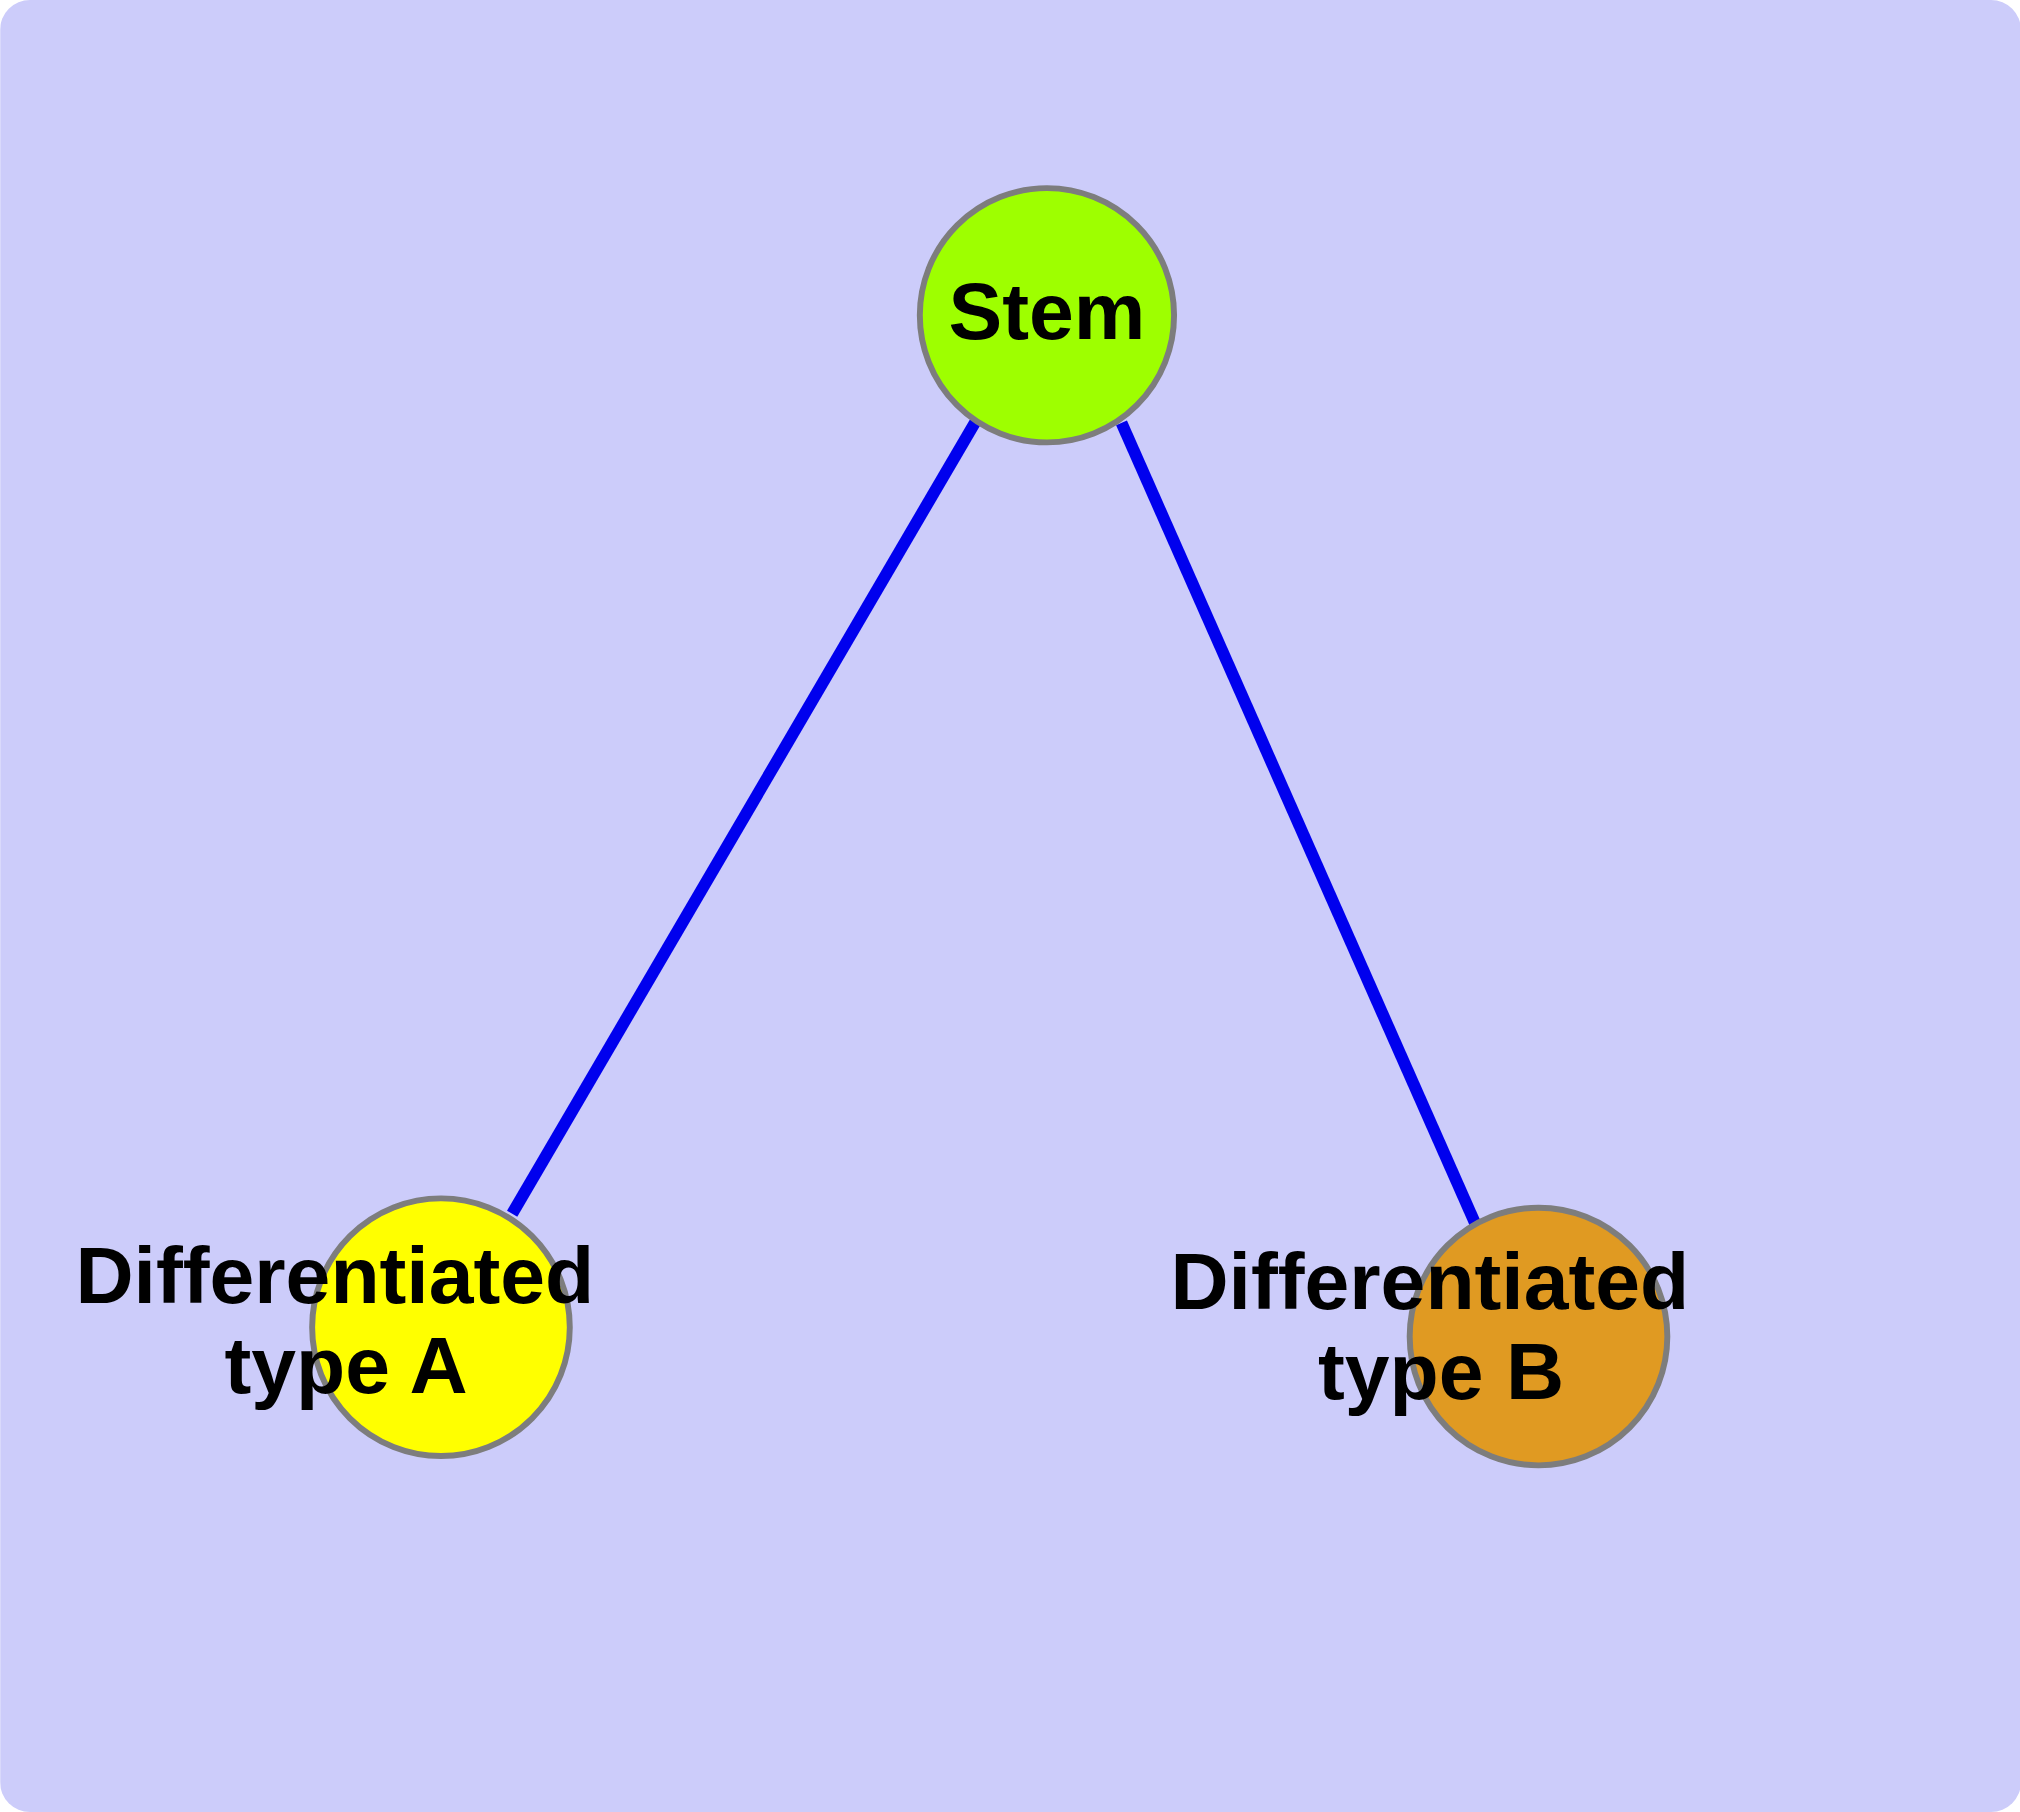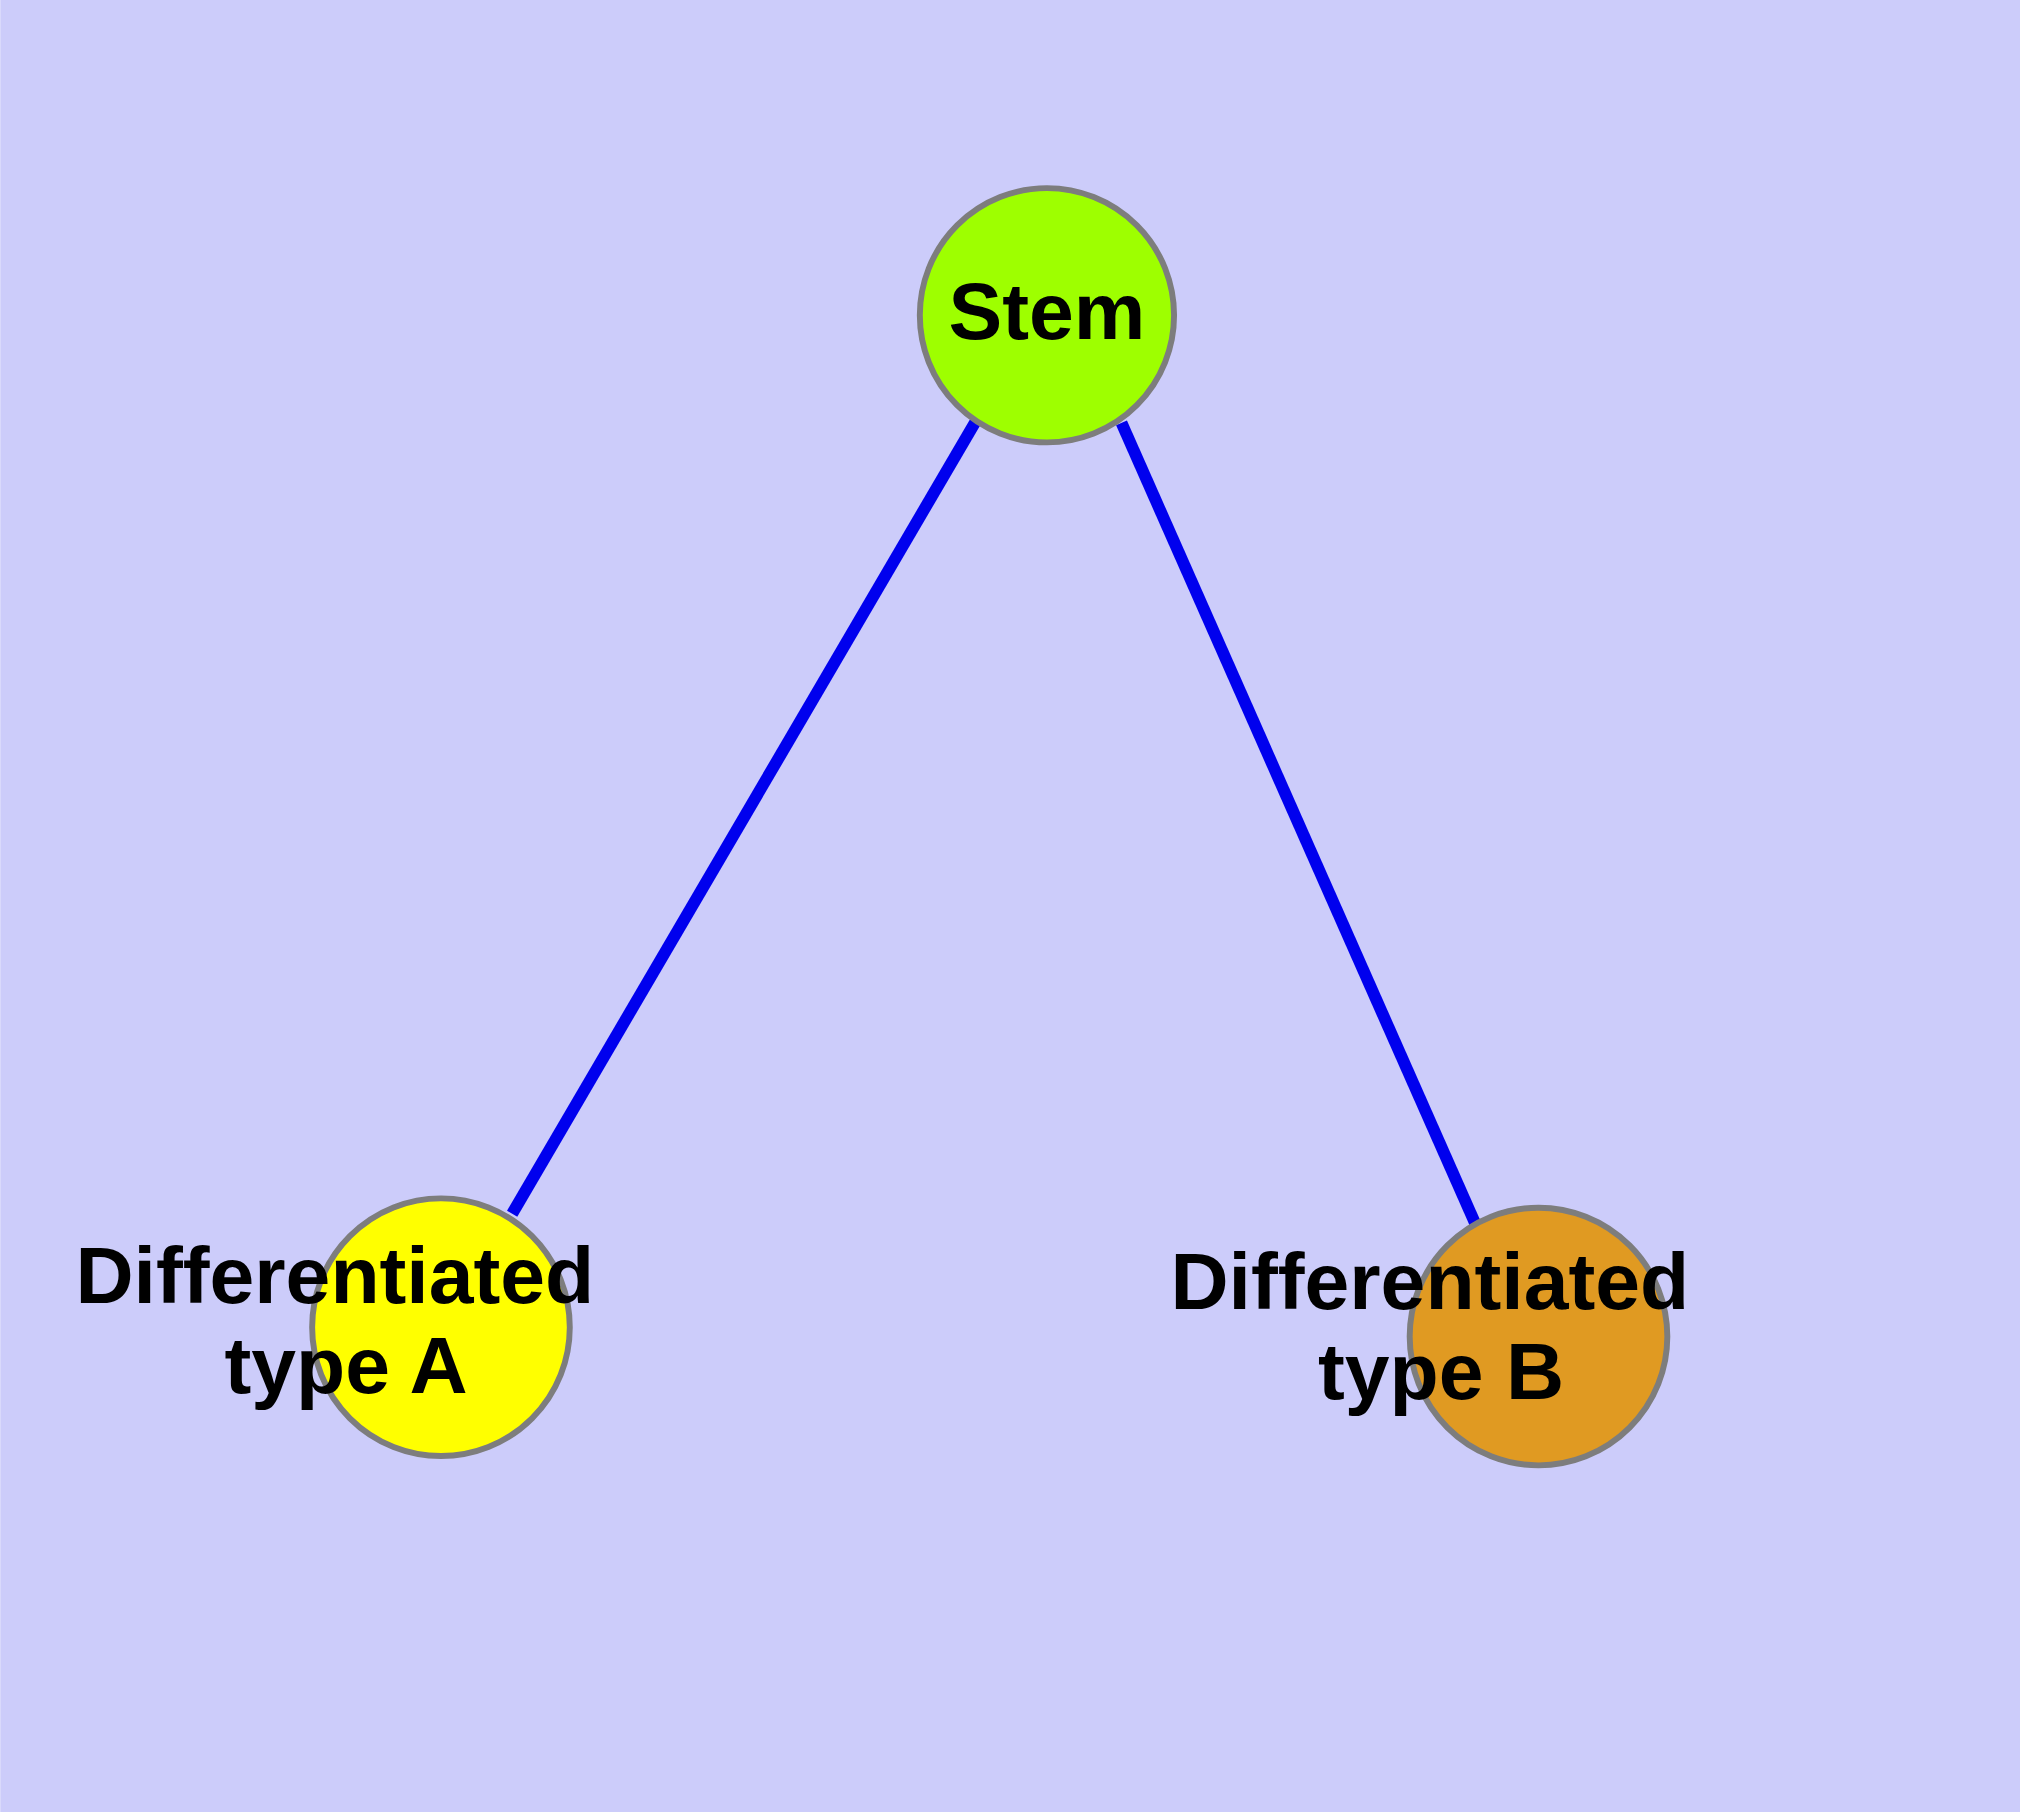--- a/index.html
+++ b/index.html
@@ -6,20 +6,21 @@
     margin: 0;
     padding: 0;
     background: #ffffff;
   }
   #canvas {
     position: relative;
     width: 2021px;
     height: 1812px;
     overflow: hidden;
     font-family: "Liberation Sans", sans-serif;
+    border-radius: 30px;
   }
   #graph-svg {
     position: absolute;
     top: 0;
     left: 0;
     width: 2021px;
     height: 1812px;
     display: block;
   }
   .node-label {

